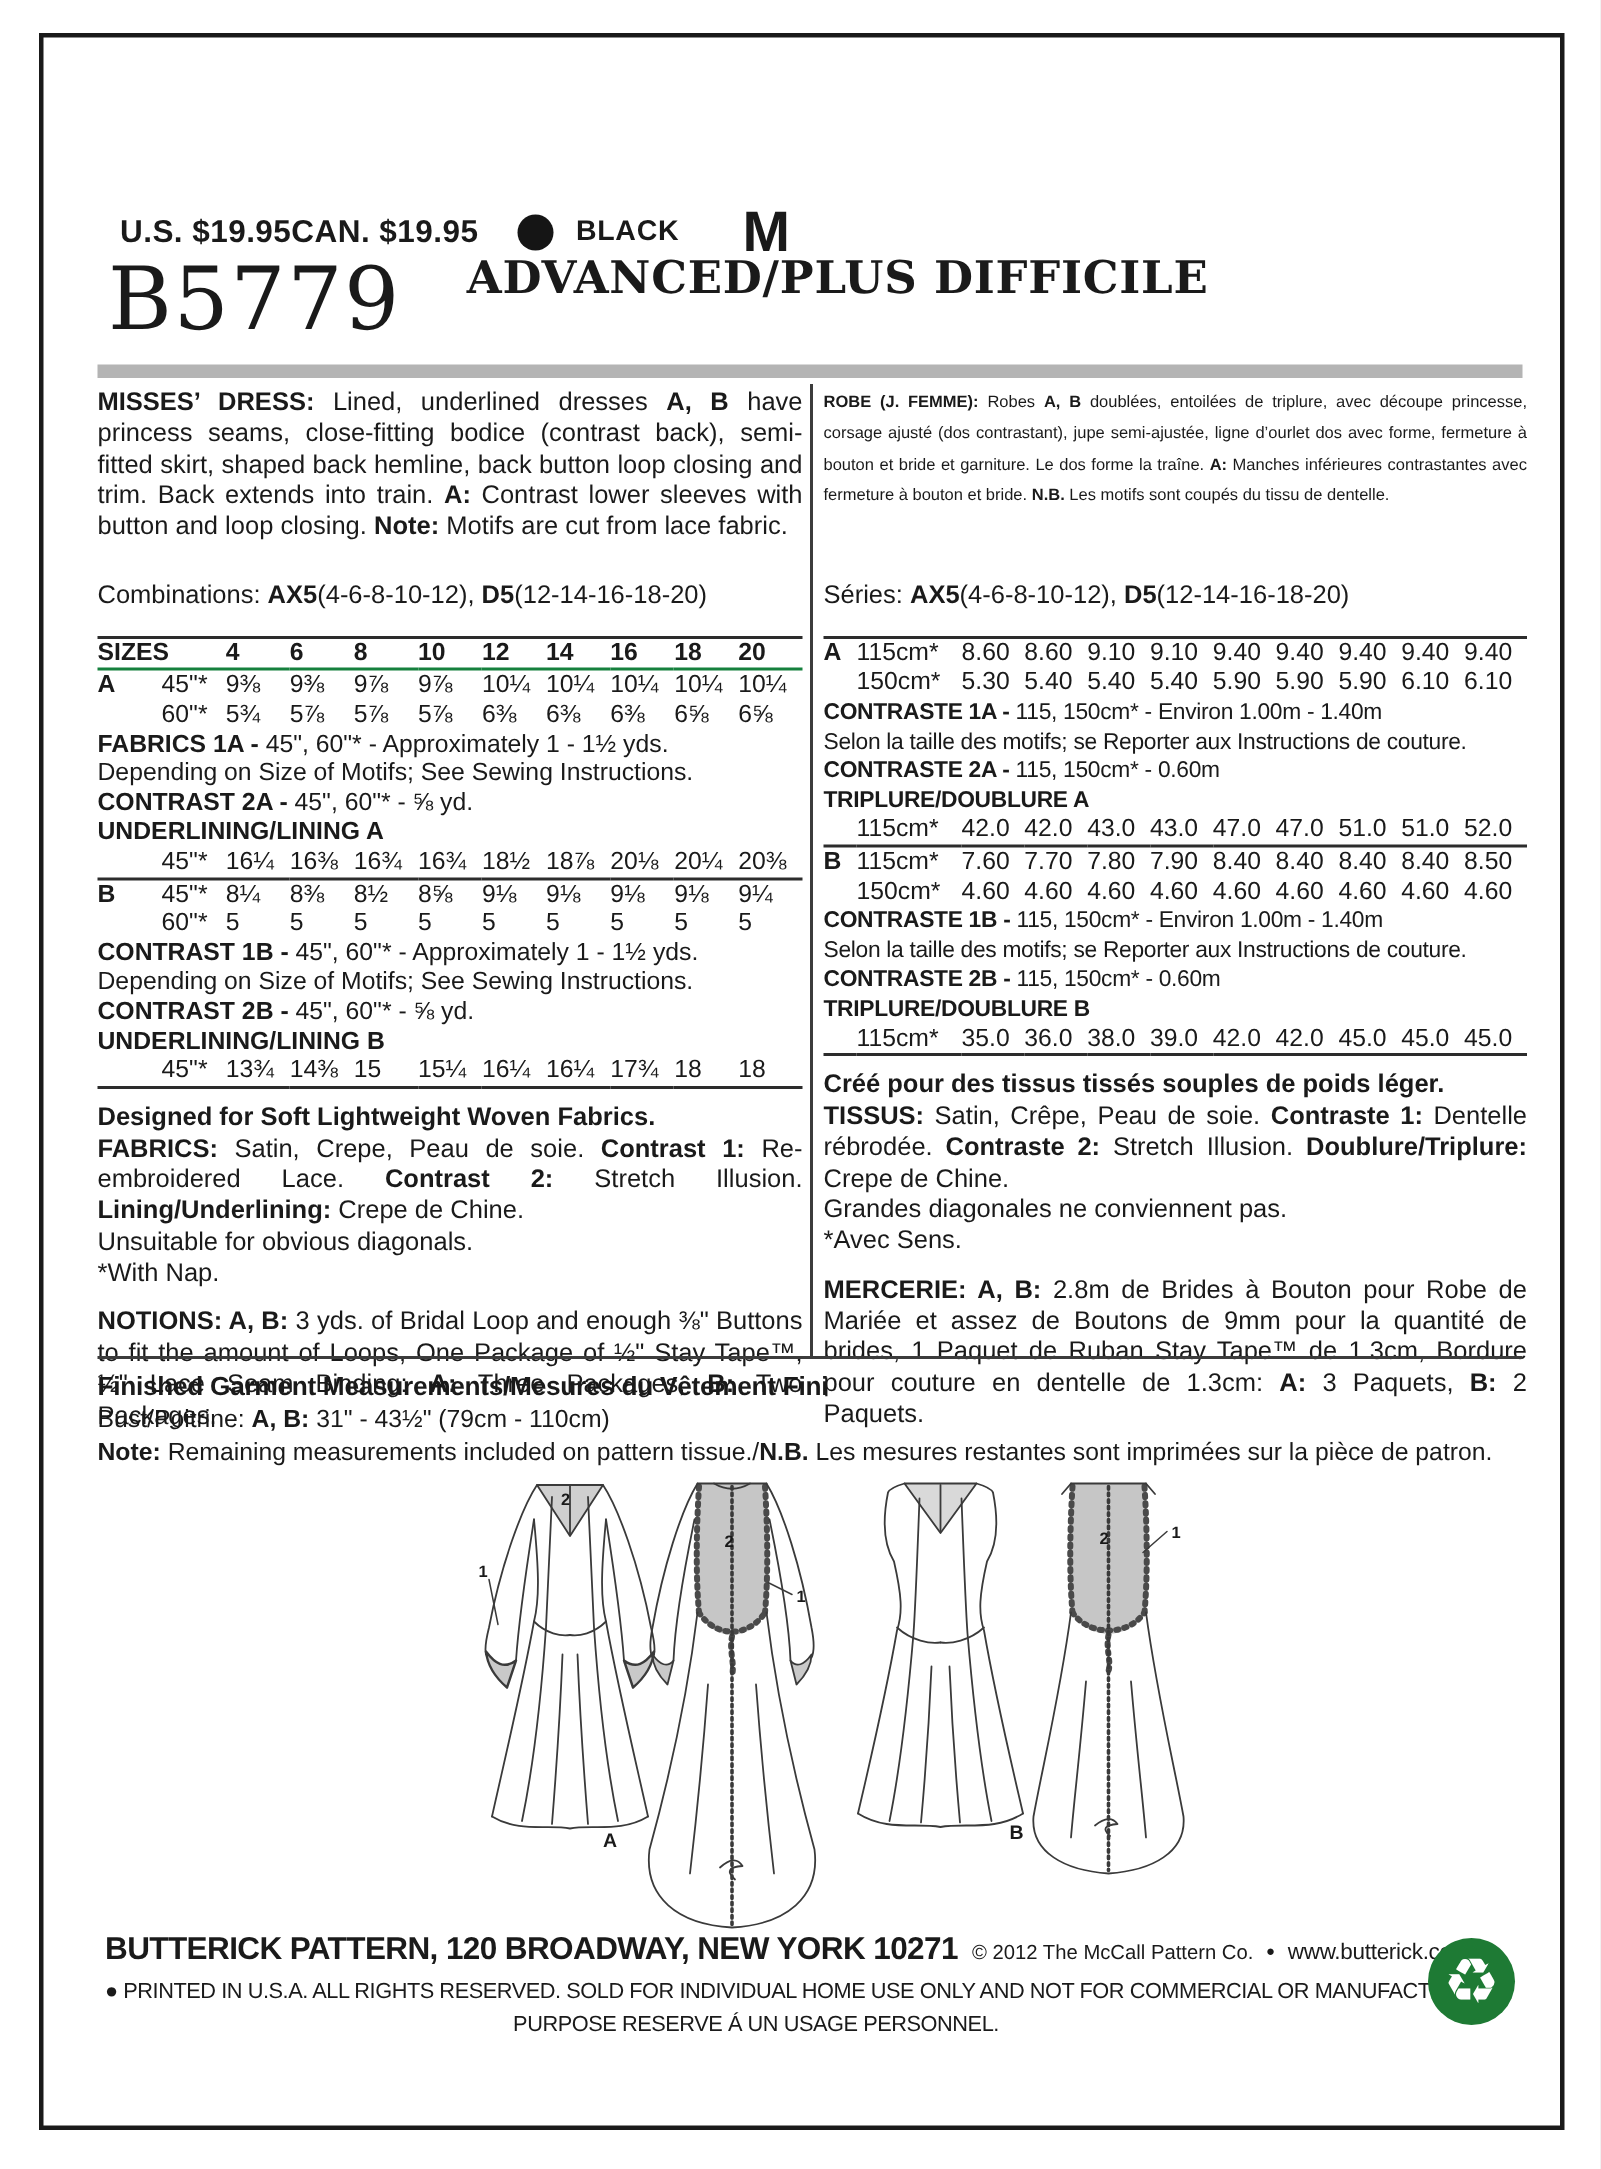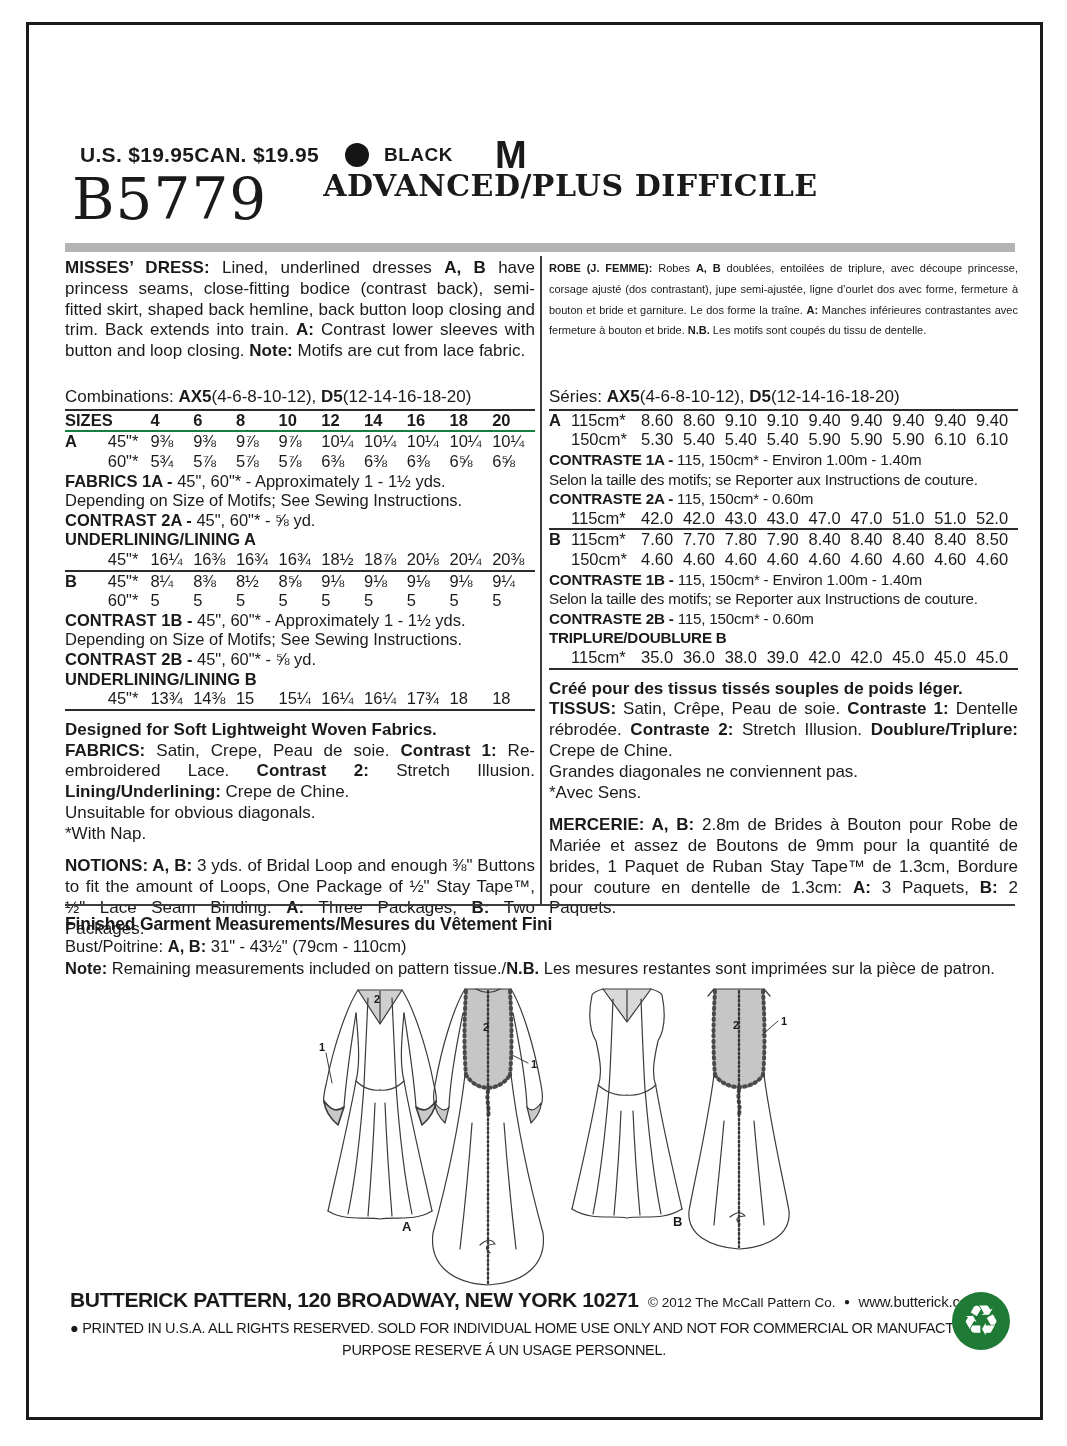--- a/index.html
+++ b/index.html
@@ -10,33 +10,33 @@
   
   .price-row{position:absolute;left:80px;top:136px;display:flex;align-items:center;white-space:nowrap;}
   .price{font-weight:bold;font-size:21px;letter-spacing:.3px;}
   .price+.price{text-align:center;}
   .dot{width:24px;height:24px;border-radius:50%;background:#151515;margin:0 15px 0 26px;}
   .black-label{font-weight:bold;font-size:19px;letter-spacing:.5px;}
   .size-m{font-weight:bold;font-size:38px;margin-left:42px;line-height:1;}
 
   .title-row{position:absolute;left:72px;top:168px;width:950px;display:flex;align-items:flex-start;}
   .pattern-number{font-family:"DejaVu Serif",serif;font-size:58px;line-height:1.1;letter-spacing:1px;}
-  .difficulty{font-family:"DejaVu Serif",serif;font-weight:bold;font-size:30px;margin-left:56px;letter-spacing:.5px;}
+  .difficulty{font-family:"DejaVu Serif",serif;font-weight:bold;font-size:30px;margin-left:44px;letter-spacing:.5px;}
   .gray-bar{position:absolute;left:65px;top:243px;width:950px;height:9px;background:#b4b4b4;}
 
   
   .col{position:absolute;top:258px;font-size:17px;line-height:20.8px;}
   .col-en{left:65px;width:470px;}
   .col-fr{left:549px;width:469px;}
   .divider-v{position:absolute;left:540px;top:256px;width:2px;height:648px;background:#3c3c3c;}
   .rule-h{position:absolute;left:65px;top:904px;width:950px;height:2px;background:#3c3c3c;}
 
   .desc{text-align:justify;height:129px;}
   .col-fr .desc{font-size:11px;}
-  .combos{border-bottom:2px solid #2c2c2c;padding-bottom:1px;white-space:nowrap;}
+  .combos{border-bottom:2px solid #2c2c2c;padding-bottom:16px;white-space:nowrap;}
 
   table.yardage{width:100%;border-collapse:collapse;table-layout:fixed;}
   table.yardage td{padding:0;line-height:19.6px;font-size:16.5px;white-space:nowrap;overflow:visible;}
   table.yardage tr.hdr td{border-bottom:2px solid #15803d;font-weight:bold;}
   table.yardage tr.rule td{border-bottom:2px solid #2c2c2c;}
   table.yardage td.vcol{width:22px;font-weight:bold;}
   table.yardage td.wcol{width:58px;}
   .col-fr table.yardage td.wcol{width:70px;}
   table.yardage td.trow{font-size:16.5px;}
   .col-fr table.yardage td.trow{font-size:15.2px;letter-spacing:-.2px;}
@@ -252,20 +252,23 @@
               <td class="num">6.10</td>
             </tr>
             <tr>
               <td colspan="11" class="trow"><b>CONTRASTE 1A - </b>115, 150cm* - Environ 1.00m - 1.40m</td>
             </tr>
             <tr>
               <td colspan="11" class="trow">Selon la taille des motifs; se Reporter aux Instructions de couture.</td>
             </tr>
             <tr>
               <td colspan="11" class="trow"><b>CONTRASTE 2A - </b>115, 150cm* - 0.60m</td>
+            </tr>
+            <tr>
+              <td colspan="11" class="trow"><b>TRIPLURE/DOUBLURE A</b></td>
             </tr>
             <tr class="rule">
               <td class="vcol"></td>
               <td class="wcol">115cm*</td>
               <td class="num">42.0</td>
               <td class="num">42.0</td>
               <td class="num">43.0</td>
               <td class="num">43.0</td>
               <td class="num">47.0</td>
               <td class="num">47.0</td>

